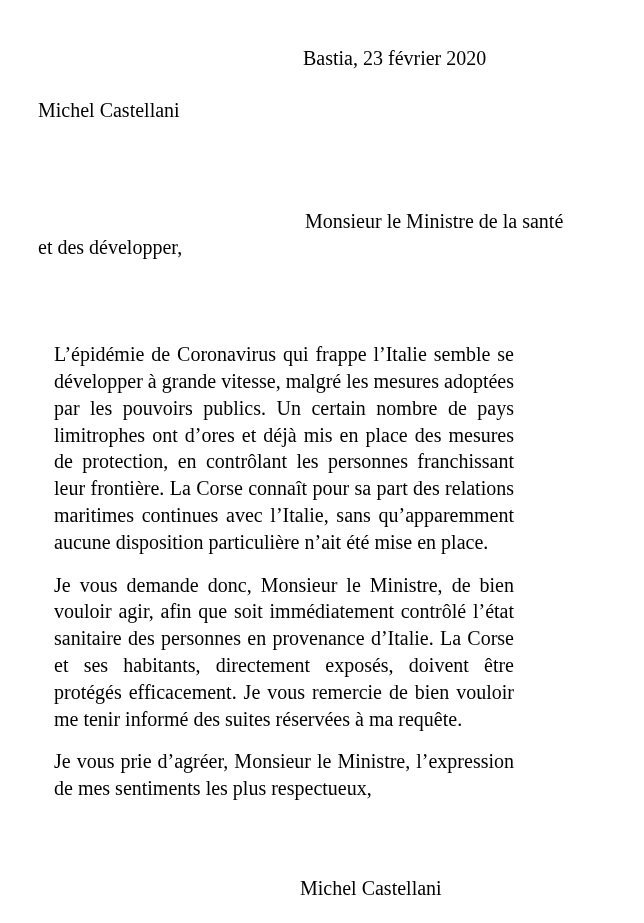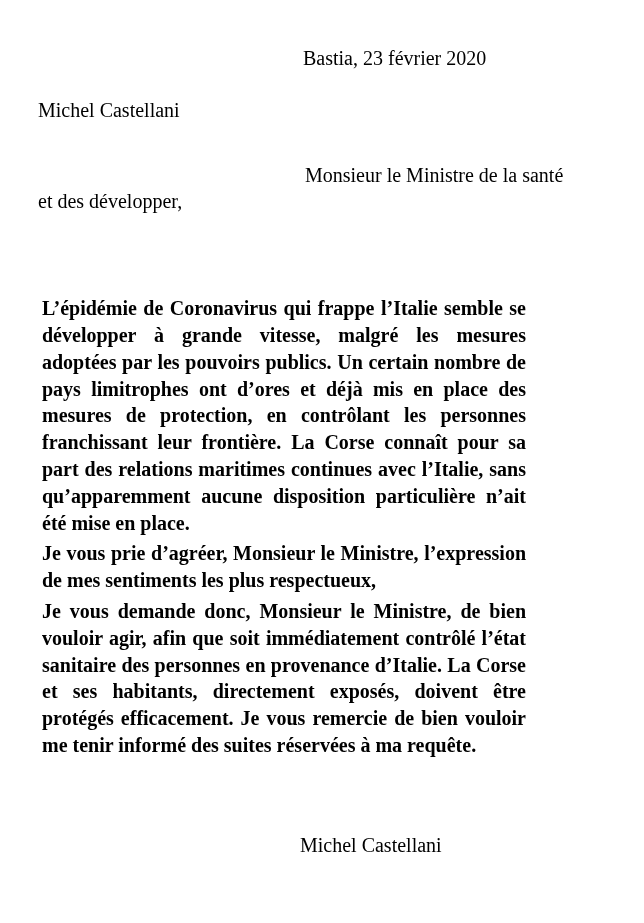--- a/index.html
+++ b/index.html
@@ -24,35 +24,34 @@
     background: #ffffff;
   }
   .date-line {
     margin-left: 265px;
     white-space: nowrap;
   }
   .sender-block {
     margin-top: 25px;
   }
   .salutation {
-    margin-top: 38px;
+    margin-top: 84px;
   }
   .salutation-line1 {
     margin-left: 267px;
     text-align: justify;
     text-align-last: justify;
     white-space: nowrap;
   }
   .letter-body {
     margin-top: 80px;
     text-align: justify;
   }
   .letter-body p {
-    margin: 4px;
-    font-weight: bold;
+    margin: 16px;
   }
   .signature {
     margin-top: 73px;
     margin-left: 262px;
   }
 </style>
 </head>
 <body>
 
 <div class="page">
@@ -63,19 +62,19 @@
     <div>Michel Castellani</div>
   </div>
 
   <div class="salutation">
     <div class="salutation-line1">Monsieur le Ministre de la santé</div>
     <div>et des développer,</div>
   </div>
 
   <div class="letter-body">
     <p>L’épidémie de Coronavirus qui frappe l’Italie semble se développer à grande vitesse, malgré les mesures adoptées par les pouvoirs publics. Un certain nombre de pays limitrophes ont d’ores et déjà mis en place des mesures de protection, en contrôlant les personnes franchissant leur frontière. La Corse connaît pour sa part des relations maritimes continues avec l’Italie, sans qu’apparemment aucune disposition particulière n’ait été mise en place.</p>
+    <p>Je vous demande donc, Monsieur le Ministre, de bien vouloir agir, afin que soit immédiatement contrôlé l’état sanitaire des personnes en provenance d’Italie. La Corse et ses habitants, directement exposés, doivent être protégés efficacement. Je vous remercie de bien vouloir me tenir informé des suites réservées à ma requête.</p>
     <p>Je vous prie d’agréer, Monsieur le Ministre, l’expression de mes sentiments les plus respectueux,</p>
-    <p>Je vous demande donc, Monsieur le Ministre, de bien vouloir agir, afin que soit immédiatement contrôlé l’état sanitaire des personnes en provenance d’Italie. La Corse et ses habitants, directement exposés, doivent être protégés efficacement. Je vous remercie de bien vouloir me tenir informé des suites réservées à ma requête.</p>
   </div>
 
   <div class="signature">Michel Castellani</div>
 
 </div>
 
 </body></html>

